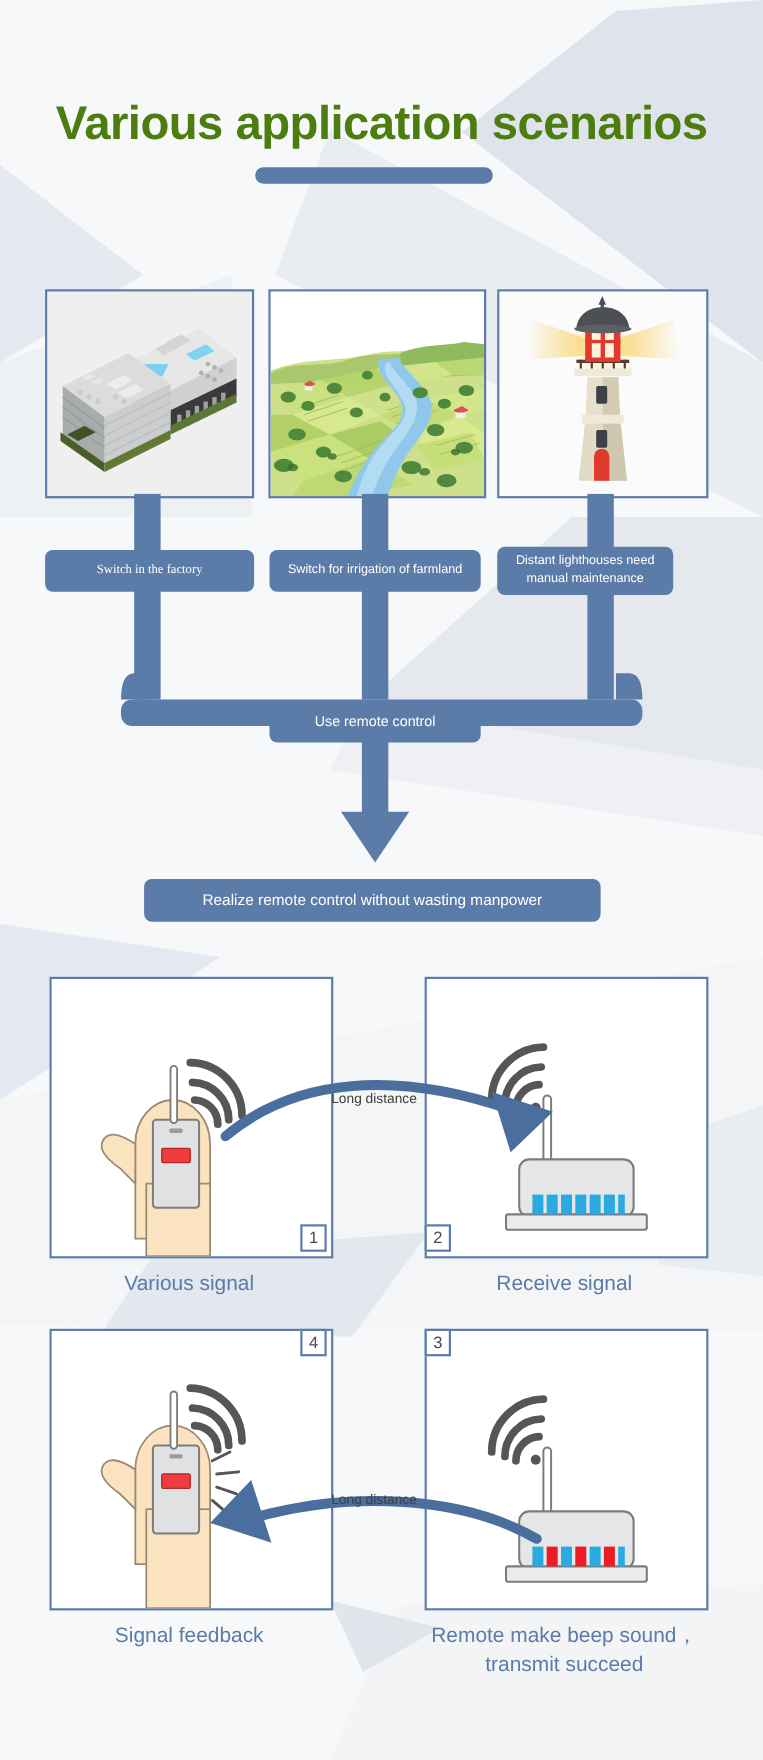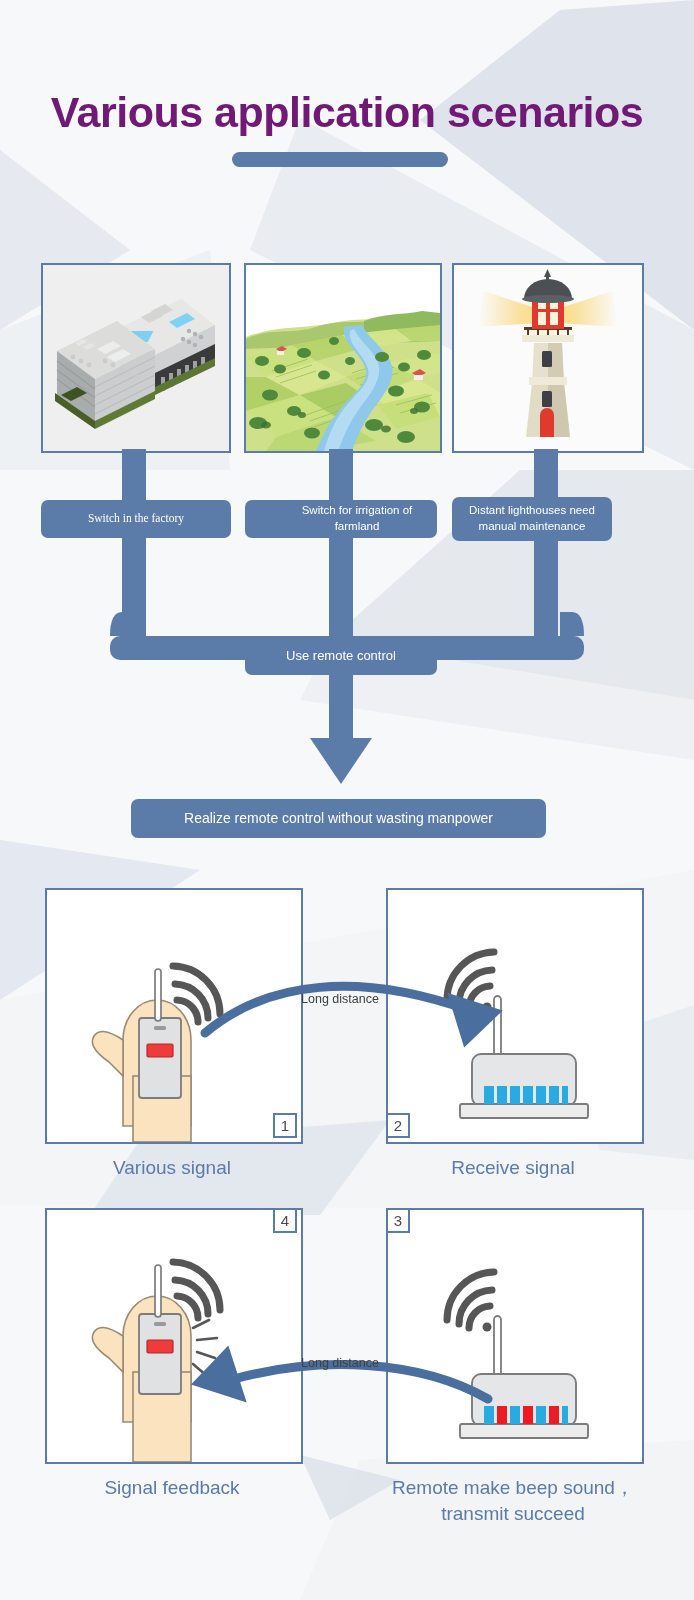--- a/index.html
+++ b/index.html
@@ -8,21 +8,21 @@
     background:#f7f8f9;
     font-family:"Liberation Sans", sans-serif;
     position:relative;overflow:hidden;
   }
   .stage{position:absolute;inset:0;width:694px;height:1600px;}
   .bg{position:absolute;inset:0;z-index:0;}
 
   
   .title{
     position:absolute;left:0;top:88px;width:694px;text-align:center;
-    font-size:43px;font-weight:bold;color:#701a75;letter-spacing:-0.5px;
+    font-size:43px;font-weight:bold;color:#4d7c0f;letter-spacing:-0.5px;
     white-space:nowrap;
   }
   .title-rule{
     position:absolute;left:232px;top:152px;width:216px;height:15px;
     background:#5b7ba8;border-radius:8px;
   }
   .subtitle{
     position:absolute;left:0;top:193px;width:694px;text-align:center;
     font-size:23px;color:#5d6063;
   }
@@ -35,21 +35,21 @@
   .p1{left:41px;top:263px;width:186px;height:186px;}
   .p2{left:244px;top:263px;width:194px;height:186px;background:#ffffff;}
   .p3{left:452px;top:263px;width:188px;height:186px;background:#fbfbfb;}
 
   .lblbox{
     position:absolute;background:#5b7ba8;border-radius:7px;color:#fff;
     display:flex;align-items:center;justify-content:center;text-align:center;
     font-size:11.5px;line-height:1.35;padding:0 8px;box-sizing:border-box;
   }
   .lb1{left:41px;top:500px;width:190px;height:38px;font-family:Liberation Serif, serif;}
-  .lb2{left:245px;top:500px;width:192px;height:38px;padding-left:40px;}
+  .lb2{left:245px;top:500px;width:192px;height:38px;}
   .lb3{left:452px;top:497px;width:160px;height:44px;}
   .lbmid{left:245px;top:637px;width:192px;height:38px;font-size:13px;}
   .lbfinal{
     left:131px;top:799px;width:415px;height:39px;font-size:14px;
   }
 
   
   .bpanel{
     position:absolute;border:2px solid #5b7ba8;background:#ffffff;
   }

